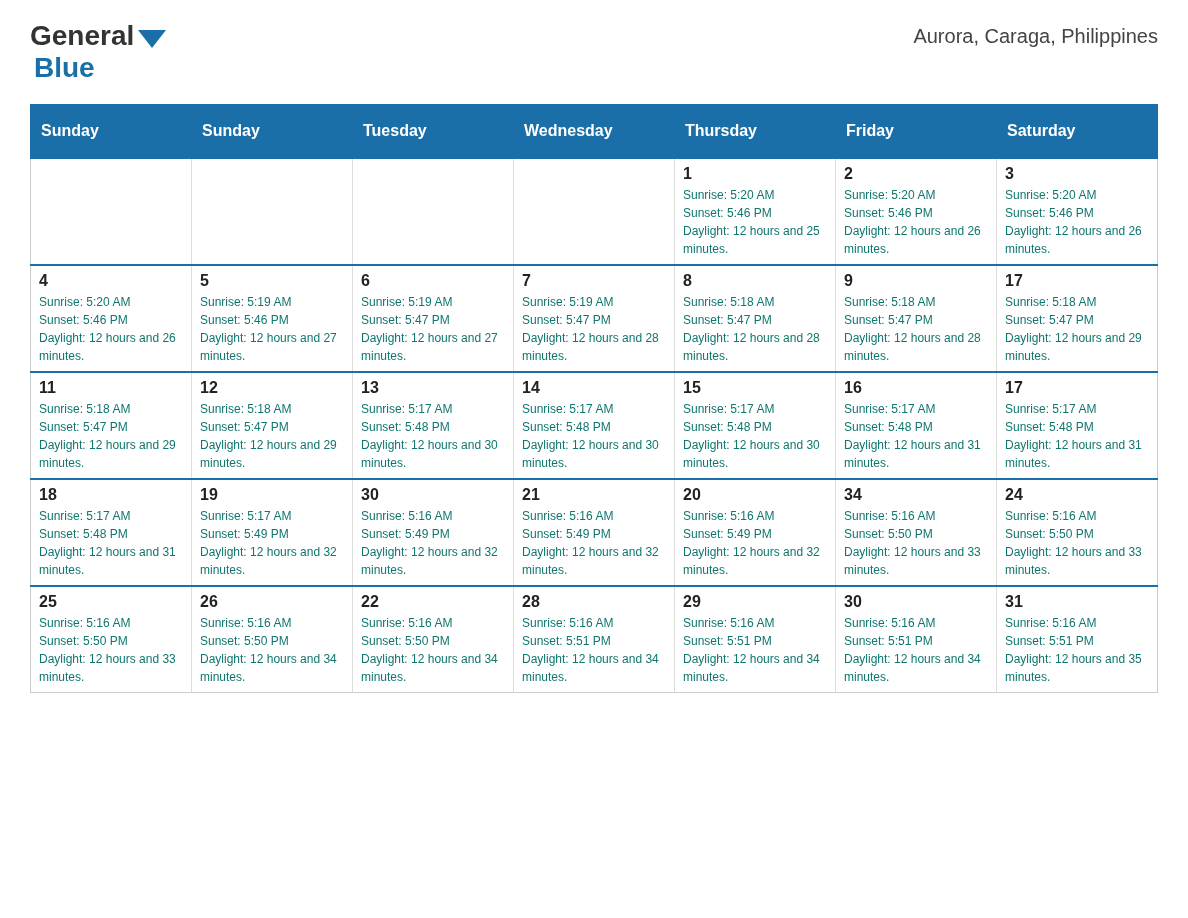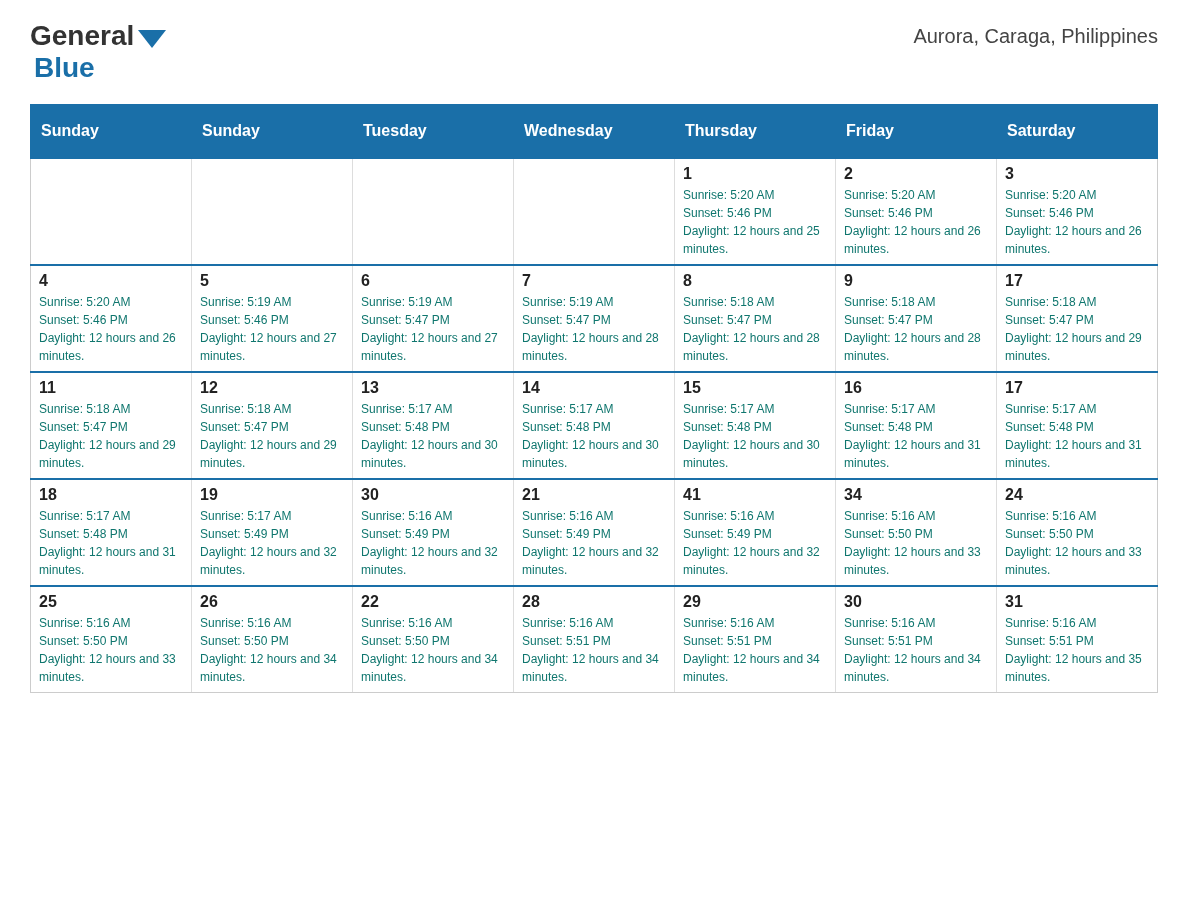--- a/index.html
+++ b/index.html
@@ -263,21 +263,21 @@
 Sunset: 5:49 PM
 Daylight: 12 hours and 32 minutes.</div>
         </td>
         <td>
           <span class="day-number">21</span>
           <div class="day-info" style="white-space: pre-line;">Sunrise: 5:16 AM
 Sunset: 5:49 PM
 Daylight: 12 hours and 32 minutes.</div>
         </td>
         <td>
-          <span class="day-number">41</span>
+          <span class="day-number">20</span>
           <div class="day-info" style="white-space: pre-line;">Sunrise: 5:16 AM
 Sunset: 5:49 PM
 Daylight: 12 hours and 32 minutes.</div>
         </td>
         <td>
           <span class="day-number">34</span>
           <div class="day-info" style="white-space: pre-line;">Sunrise: 5:16 AM
 Sunset: 5:50 PM
 Daylight: 12 hours and 33 minutes.</div>
         </td>

